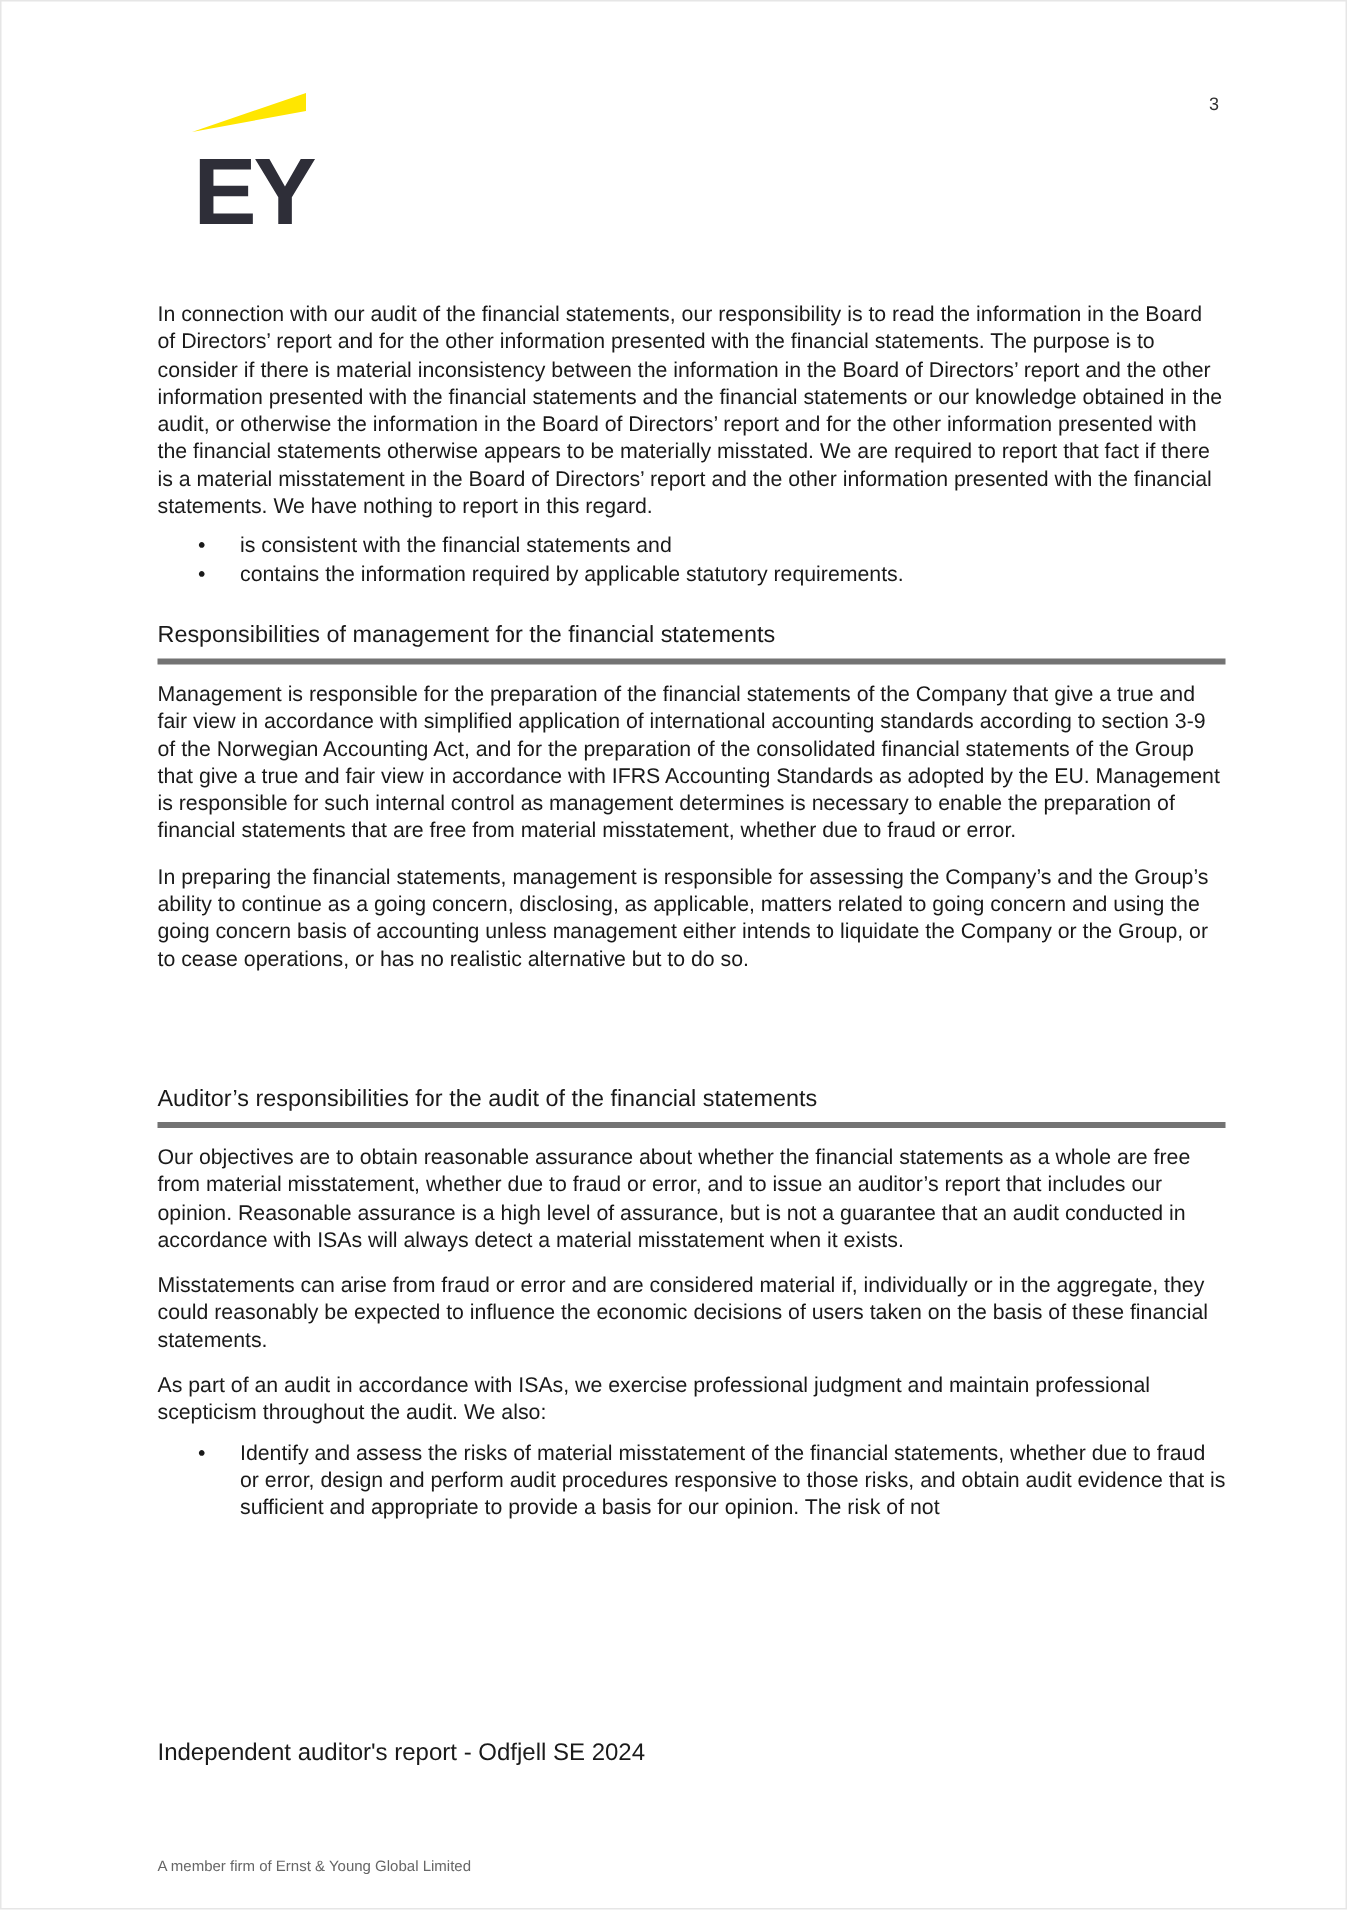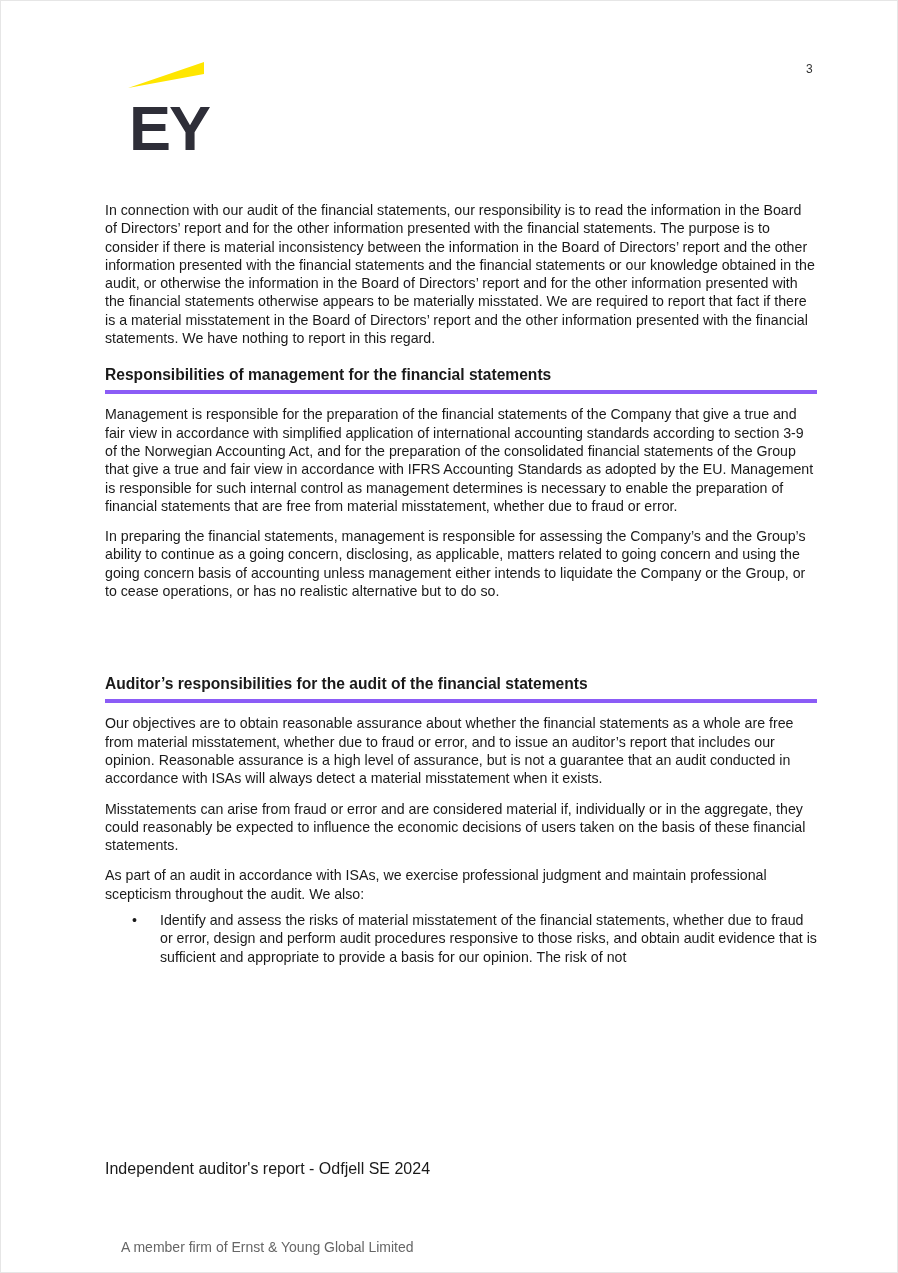--- a/index.html
+++ b/index.html
@@ -11,43 +11,45 @@
   .logo-ey { position: absolute; left: 25px; top: 37px; font-family: "Liberation Sans", sans-serif;
              font-weight: bold; font-size: 63px; letter-spacing: -2px; color: #2e2e38; line-height: 1; }
   .logo-tag { position: absolute; left: 2px; top: 88px; font-family: "DejaVu Sans", sans-serif;
               font-weight: bold; font-size: 13px; line-height: 16px; color: #2e2e38; letter-spacing: -0.3px; }
   .page-number { position: absolute; left: 806px; top: 62px; font-size: 12px; color: #333; }
   .content { position: absolute; left: 105px; top: 201px; width: 712px; font-size: 14.2px; line-height: 18.3px; }
   p { margin: 0 0 12px 0; }
   ul { margin: -4px 0 12px 0; padding: 0; list-style: none; }
   ul li { position: relative; padding-left: 55px; }
   ul li::before { content: "•"; position: absolute; left: 27px; top: 0; }
-  h2 { font-size: 15.6px; font-weight: bold; margin: 22px 0 0 0; line-height: 20px; padding-bottom: 5px;
-       border-bottom: 4px solid #8b5cf6; margin-bottom: 11px; }
+  h2 { font-size: 15.6px; font-weight: normal; margin: 22px 0 0 0; line-height: 20px; padding-bottom: 5px;
+       border-bottom: 4px solid #737373; margin-bottom: 11px; }
   .spacer { height: 40px; }
   .footer-title { position: absolute; left: 105px; top: 1160px; font-size: 16px; color: #1a1a1a; }
-  .footer-sub { position: absolute; left: 105px; top: 1239px; font-size: 14px; color: #666; margin-left: 16px; }
+  .footer-sub { position: absolute; left: 105px; top: 1239px; font-size: 10px; color: #666; }
 </style>
 </head>
 <body>
 
 <div class="page-border"></div>
 
 <div class="logo">
   <svg width="120" height="40" viewBox="0 0 120 40">
     <polygon points="24,28 100,2 100,14" fill="#ffe600"></polygon>
   </svg>
   <div class="logo-ey">EY</div>
 </div>
 
 <div class="page-number">3</div>
 
 <div class="content">
   <p>In connection with our audit of the financial statements, our responsibility is to read the information in the Board of Directors’ report and for the other information presented with the financial statements. The purpose is to consider if there is material inconsistency between the information in the Board of Directors’ report and the other information presented with the financial statements and the financial statements or our knowledge obtained in the audit, or otherwise the information in the Board of Directors’ report and for the other information presented with the financial statements otherwise appears to be materially misstated. We are required to report that fact if there is a material misstatement in the Board of Directors’ report and the other information presented with the financial statements. We have nothing to report in this regard.</p>
   <ul>
+    <li>is consistent with the financial statements and</li>
+    <li>contains the information required by applicable statutory requirements.</li>
   </ul>
 
   <h2>Responsibilities of management for the financial statements</h2>
   <p>Management is responsible for the preparation of the financial statements of the Company that give a true and fair view in accordance with simplified application of international accounting standards according to section 3-9 of the Norwegian Accounting Act, and for the preparation of the consolidated financial statements of the Group that give a true and fair view in accordance with IFRS Accounting Standards as adopted by the EU. Management is responsible for such internal control as management determines is necessary to enable the preparation of financial statements that are free from material misstatement, whether due to fraud or error.</p>
   <p>In preparing the financial statements, management is responsible for assessing the Company’s and the Group’s ability to continue as a going concern, disclosing, as applicable, matters related to going concern and using the going concern basis of accounting unless management either intends to liquidate the Company or the Group, or to cease operations, or has no realistic alternative but to do so.</p>
 
   <div class="spacer"></div>
 
   <h2>Auditor’s responsibilities for the audit of the financial statements</h2>
   <p>Our objectives are to obtain reasonable assurance about whether the financial statements as a whole are free from material misstatement, whether due to fraud or error, and to issue an auditor’s report that includes our opinion. Reasonable assurance is a high level of assurance, but is not a guarantee that an audit conducted in accordance with ISAs will always detect a material misstatement when it exists.</p>

